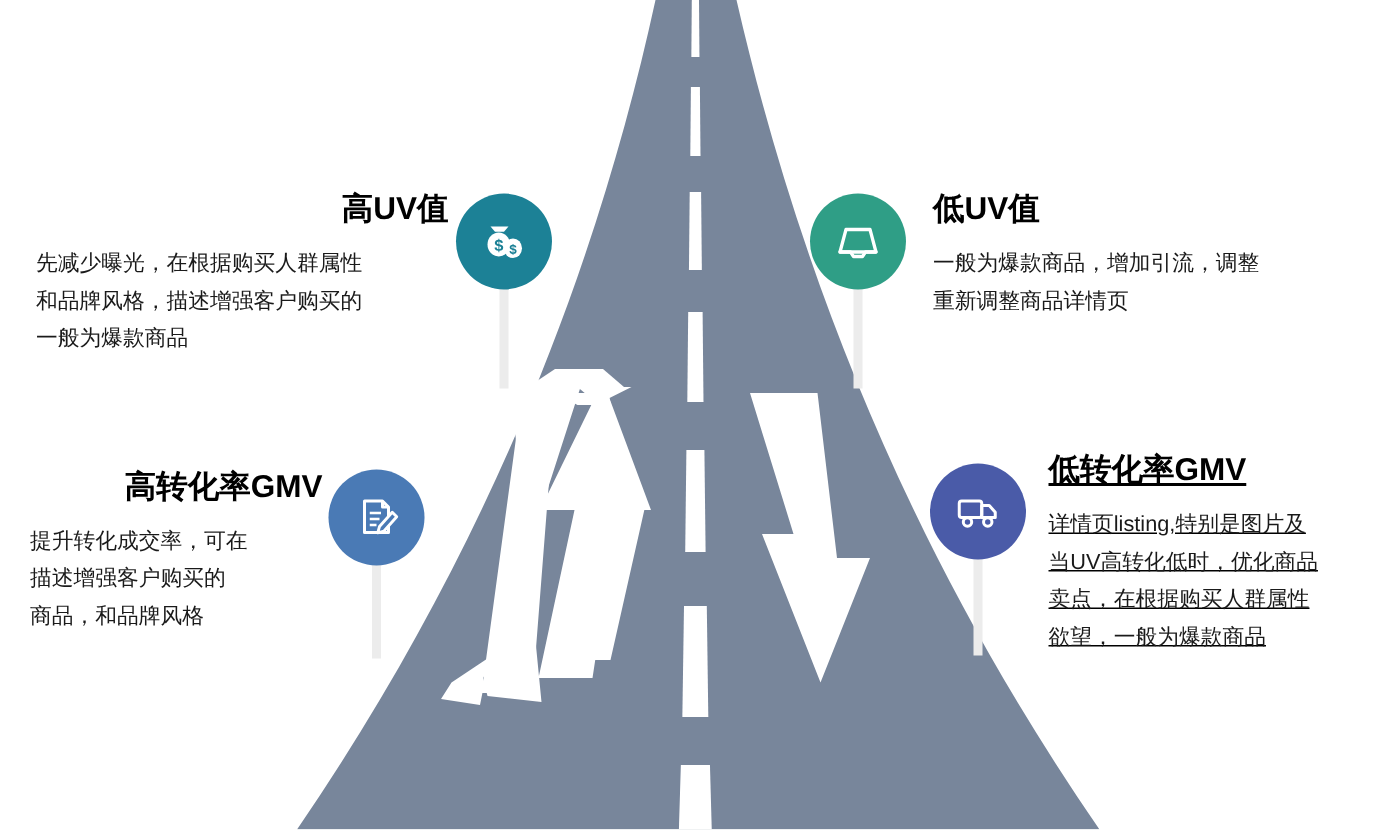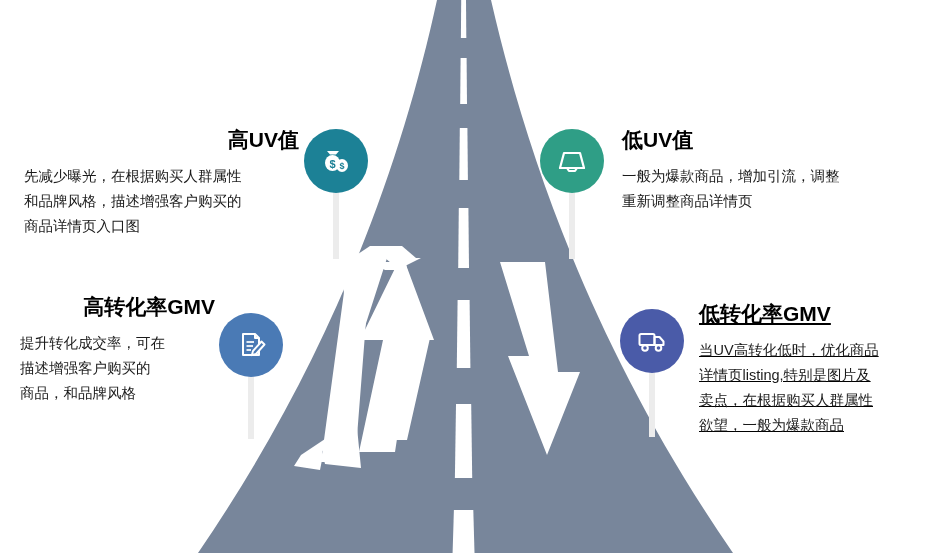--- a/index.html
+++ b/index.html
@@ -169,44 +169,44 @@
         <circle cx="24.5" cy="25" r="2.8" fill="none" stroke="#ffffff" stroke-width="2"></circle>
       </svg>
     </div>
   </div>
 
   <div class="block align-right" style="left:24px; top:127px; width:275px;">
     <div class="block-title">高UV值</div>
     <div class="block-body" style="text-align:left;">
       <div>先减少曝光，在根据购买人群属性</div>
       <div>和品牌风格，描述增强客户购买的</div>
-      <div>商品详情页入口图</div>
+      <div>一般为爆款商品</div>
     </div>
   </div>
 
   <div class="block align-left" style="left:622px; top:127px; width:300px;">
     <div class="block-title">低UV值</div>
     <div class="block-body">
       <div>一般为爆款商品，增加引流，调整</div>
       <div>重新调整商品详情页</div>
     </div>
   </div>
 
-  <div class="block align-right" style="left:20px; top:294px; width:195px;">
+  <div class="block align-right" style="left:20px; top:312px; width:195px;">
     <div class="block-title">高转化率GMV</div>
     <div class="block-body" style="text-align:left;">
       <div>提升转化成交率，可在</div>
       <div>描述增强客户购买的</div>
       <div>商品，和品牌风格</div>
     </div>
   </div>
 
   <div class="block align-left" style="left:699px; top:301px; width:225px;text-decoration:underline;">
     <div class="block-title">低转化率GMV</div>
     <div class="block-body">
+      <div>详情页listing,特别是图片及</div>
       <div>当UV高转化低时，优化商品</div>
-      <div>详情页listing,特别是图片及</div>
       <div>卖点，在根据购买人群属性</div>
       <div>欲望，一般为爆款商品</div>
     </div>
   </div>
 
 </div>
 
 </body></html>

